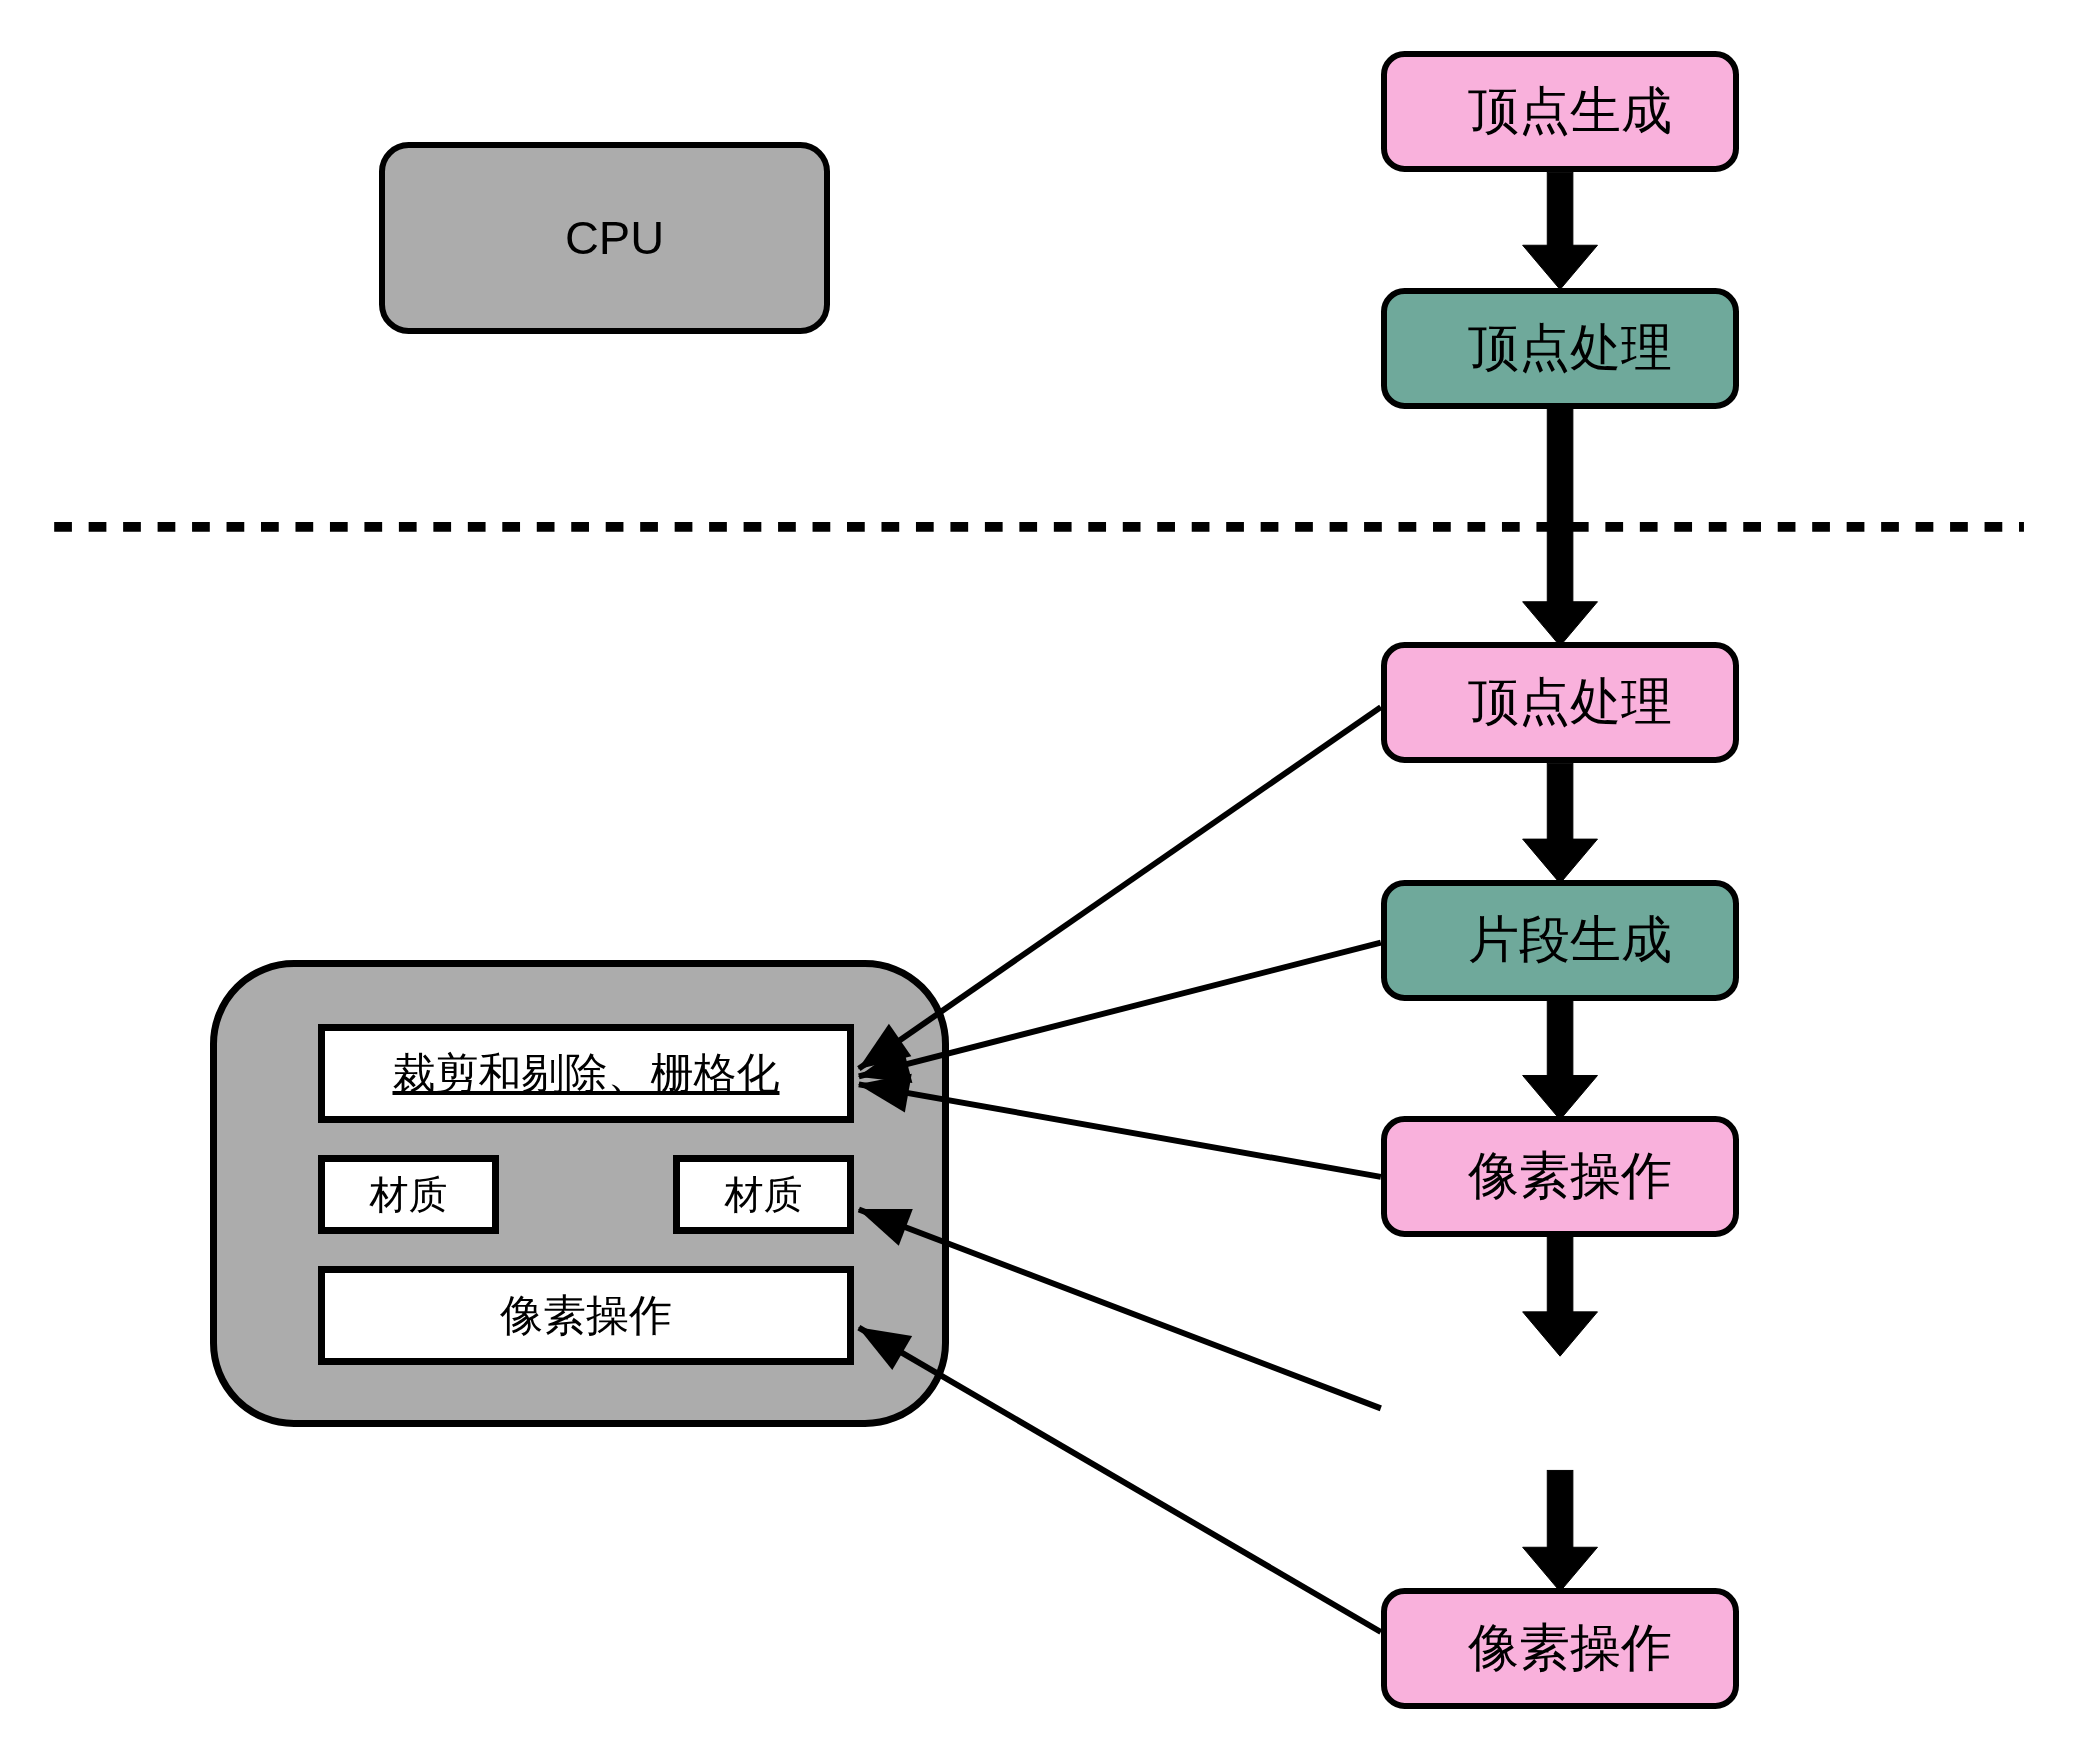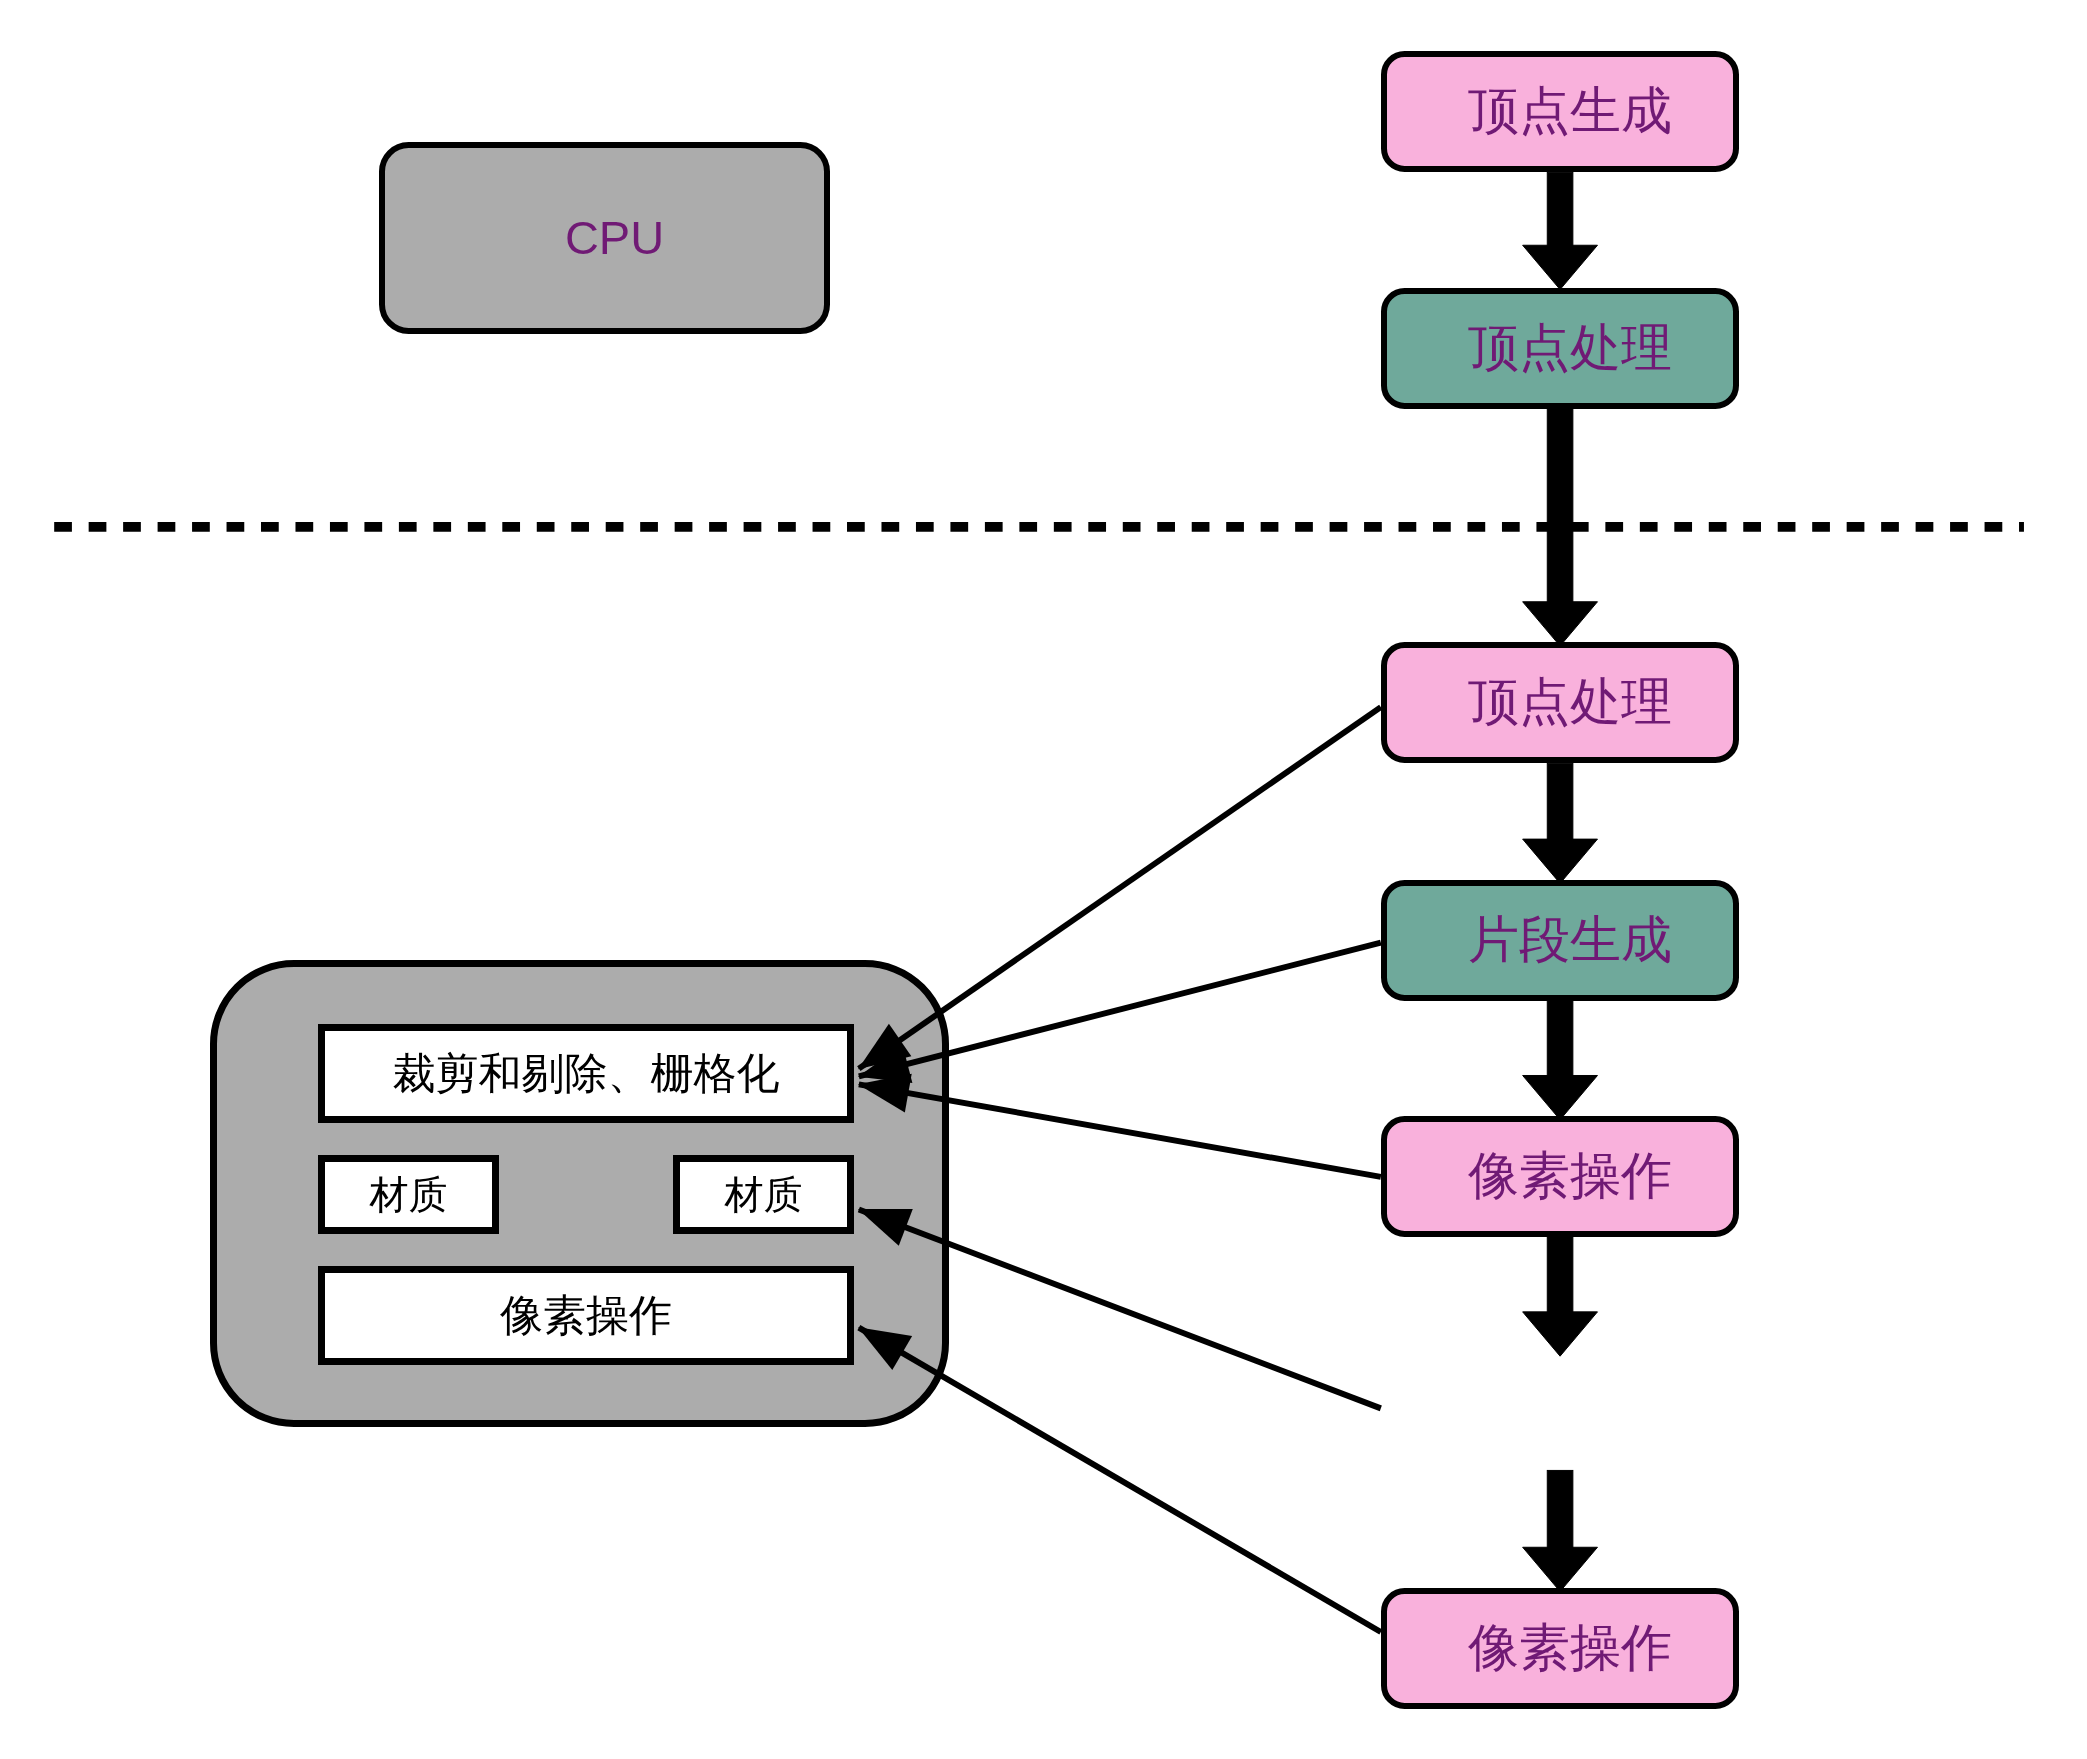--- a/index.html
+++ b/index.html
@@ -7,42 +7,42 @@
     position:relative;
     width:2087px;height:1759px;
     background:#fff;
     font-family:"Liberation Sans","DejaVu Sans",sans-serif;
     overflow:hidden;
   }
   .box{
     position:absolute;box-sizing:border-box;
     border:6.9px solid #000;
     display:flex;align-items:center;justify-content:center;
-    color:#701a75;text-align:left;line-height:1.1;padding-left:20px;
+    color:#000000;text-align:left;line-height:1.1;padding-left:20px;
   }
   .chain{left:1381px;width:358px;height:121px;border-radius:23.6px;font-size:51px;z-index:2;}
   .c-pink{background:var(--pink,#F9B1DC);}
   .c-teal{background:var(--teal,#6FA99B);}
   .cpu{
     left:379px;top:142px;width:451px;height:192px;
     border-radius:29.6px;background:var(--gray,#ACACAC);font-size:47px;z-index:2;
   }
   .gpu-shell{
     position:absolute;box-sizing:border-box;
     left:210px;top:960px;width:739px;height:467px;
     border:7.9px solid #000;border-radius:84px;
     background:var(--gray,#ACACAC);z-index:1;
   }
   .wbox{
     position:absolute;box-sizing:border-box;
     border:7.9px solid #000;background:#fff;
     display:flex;align-items:center;justify-content:center;
     color:#000;z-index:2;
   }
-  .clip{left:318px;top:1024px;width:536px;height:99px;font-size:43px;}
+  .clip{left:318px;top:1024px;width:536px;height:99px;font-size:43px;text-decoration:underline;}
   .matl{left:318px;top:1155px;width:181px;height:79px;font-size:39px;}
   .matr{left:673px;top:1155px;width:181px;height:79px;font-size:39px;}
   .pxw{left:318px;top:1266px;width:536px;height:99px;font-size:43px;}
   #connector-layer{
     position:absolute;left:0;top:0;z-index:3;pointer-events:none;
   }
   #connector-layer line,#connector-layer rect,#connector-layer polygon{stroke:#000;}
 </style>
 </head>
 <body>

